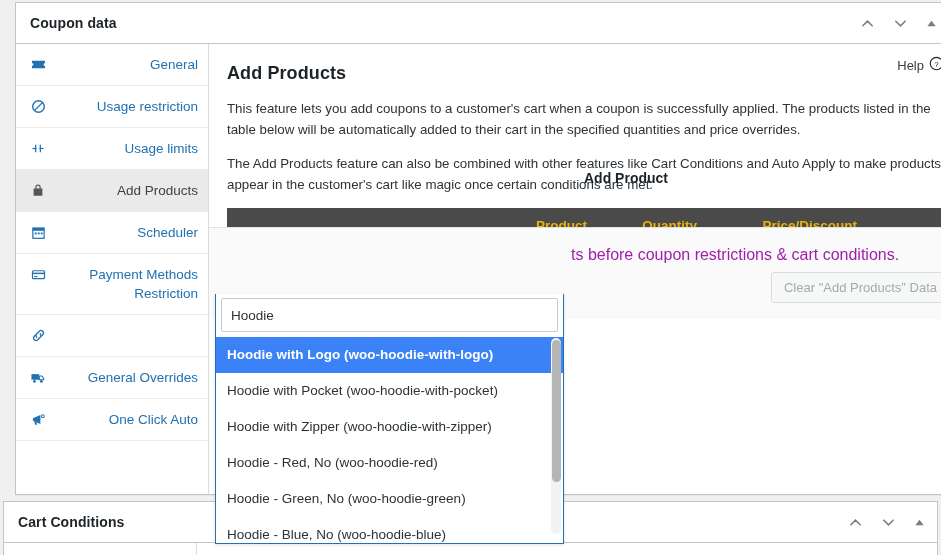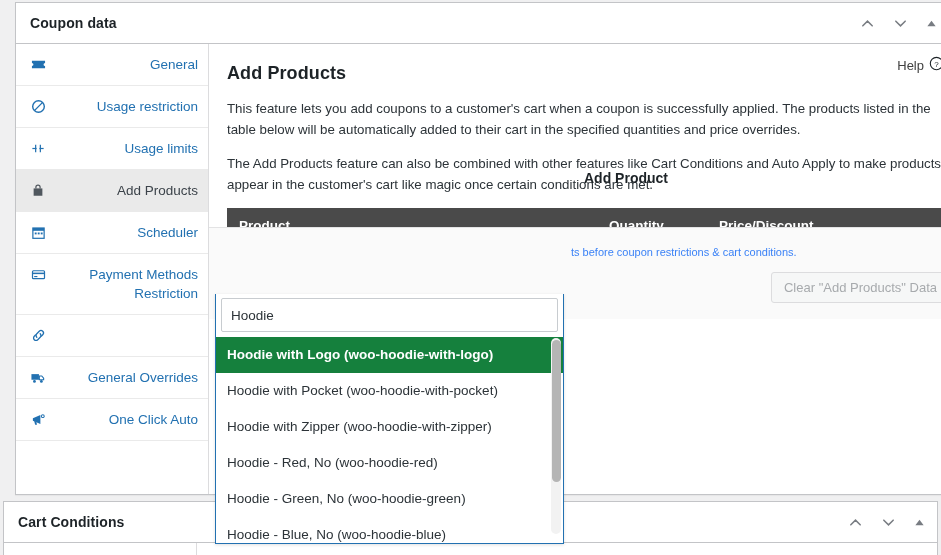--- a/index.html
+++ b/index.html
@@ -94,24 +94,24 @@
 
   
   .ptable {
     width: 717px;
     border-collapse: collapse;
     margin-top: 4px;
     table-layout: fixed;
   }
   .ptable thead th {
     background: #4a4a4a;
-    color: #ffffff;
+    color: #eab308;
     font-size: 13.5px;
     font-weight: bold;
-    text-align: left;
+    text-align: right;
     padding: 10px 10px 10px 12px;
     border: none;
   }
   .col-prod { width: 370px; }
   .col-qty  { width: 110px; }
   .col-price{ width: 160px; }
   .col-act  { width: 77px; }
 
   .ptable tbody td {
     padding: 9px 8px 9px 12px;
@@ -202,21 +202,21 @@
   
   .footer-strip {
     position: absolute;
     left: 194px; right: 0; top: 383px;
     height: 92px;
     background: #fafafa;
     border-top: 1px solid #e3e3e4;
   }
   .footer-note {
     position: absolute; left: 12px; top: 16px;
-    font-size: 11px; color: #3b82f6;
+    font-size: 16px; color: #a21caf;
   }
   .btn-clear {
     position: absolute; right: 12px; top: 42px;
     background: #f6f7f7;
     border: 1px solid #dcdcde;
     border-radius: 3px;
     color: #a7aaad;
     font-size: 13px;
     padding: 7px 12px;
     cursor: pointer;
@@ -254,21 +254,21 @@
   .dd-item {
     padding: 9px 12px 9px 11px;
     font-size: 13.5px;
     color: #2c3338;
     cursor: pointer;
     line-height: 18px;
     white-space: nowrap;
     overflow: hidden;
   }
   .dd-item.selected {
-    background: #15803d;
+    background: #3b82f6;
     color: #fff;
     font-weight: bold;
   }
   .dd-scrollbar {
     position: absolute;
     right: 2px; top: 44px;
     width: 10px; height: 196px;
     background: #f2f2f2;
     border-radius: 5px;
     z-index: 45;

